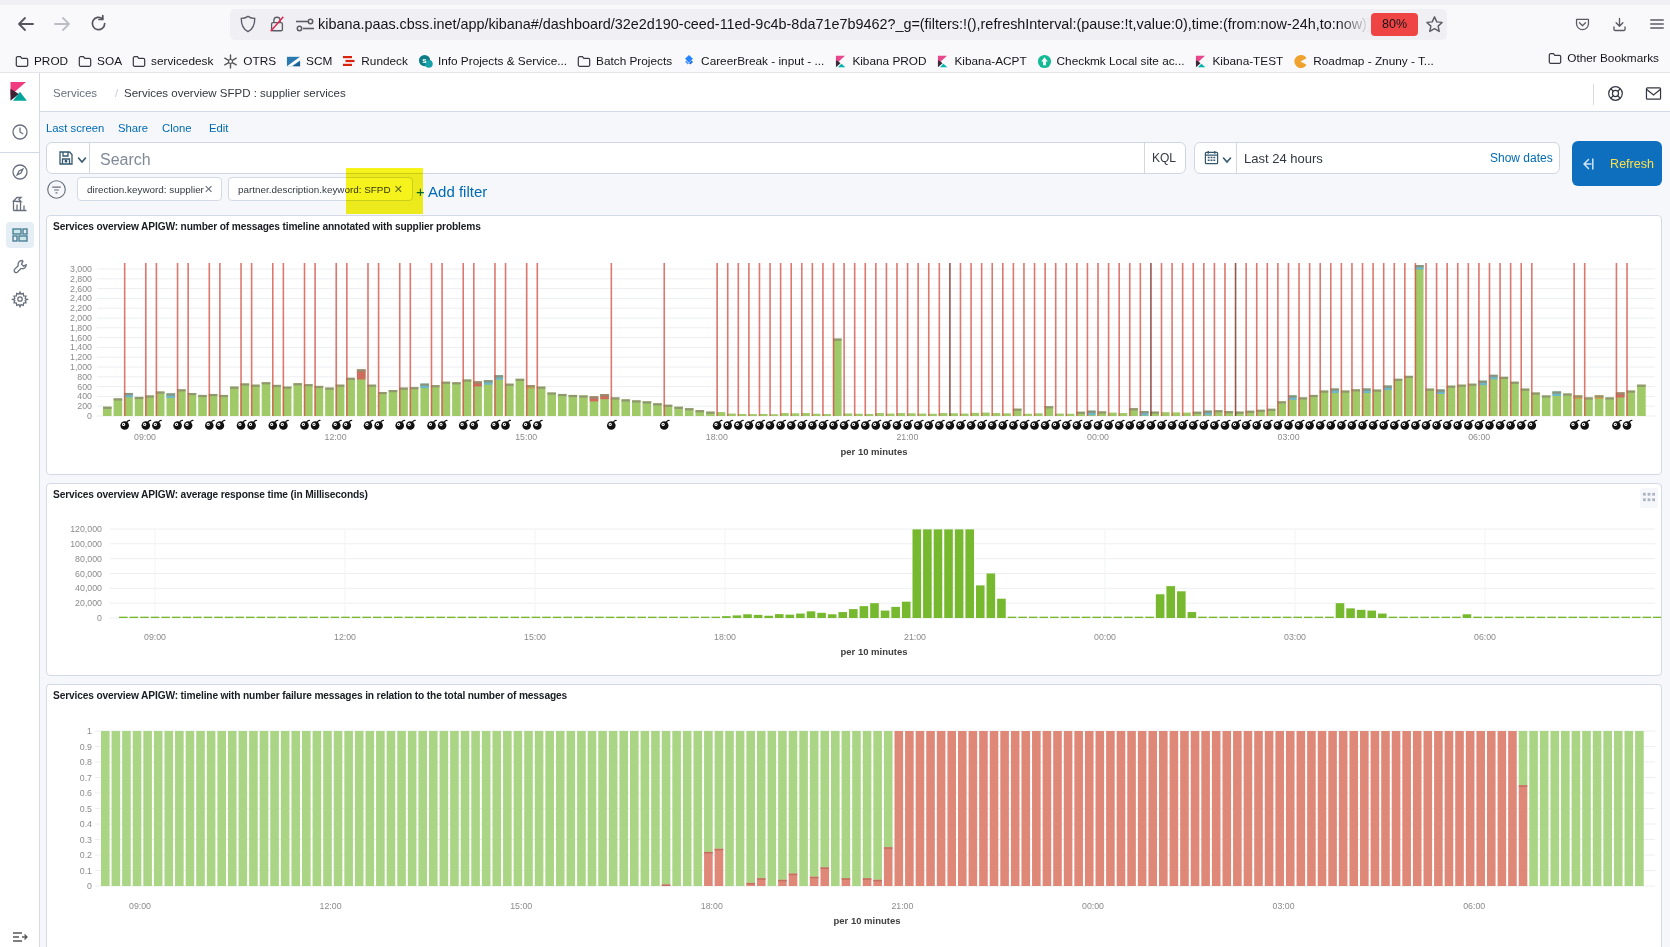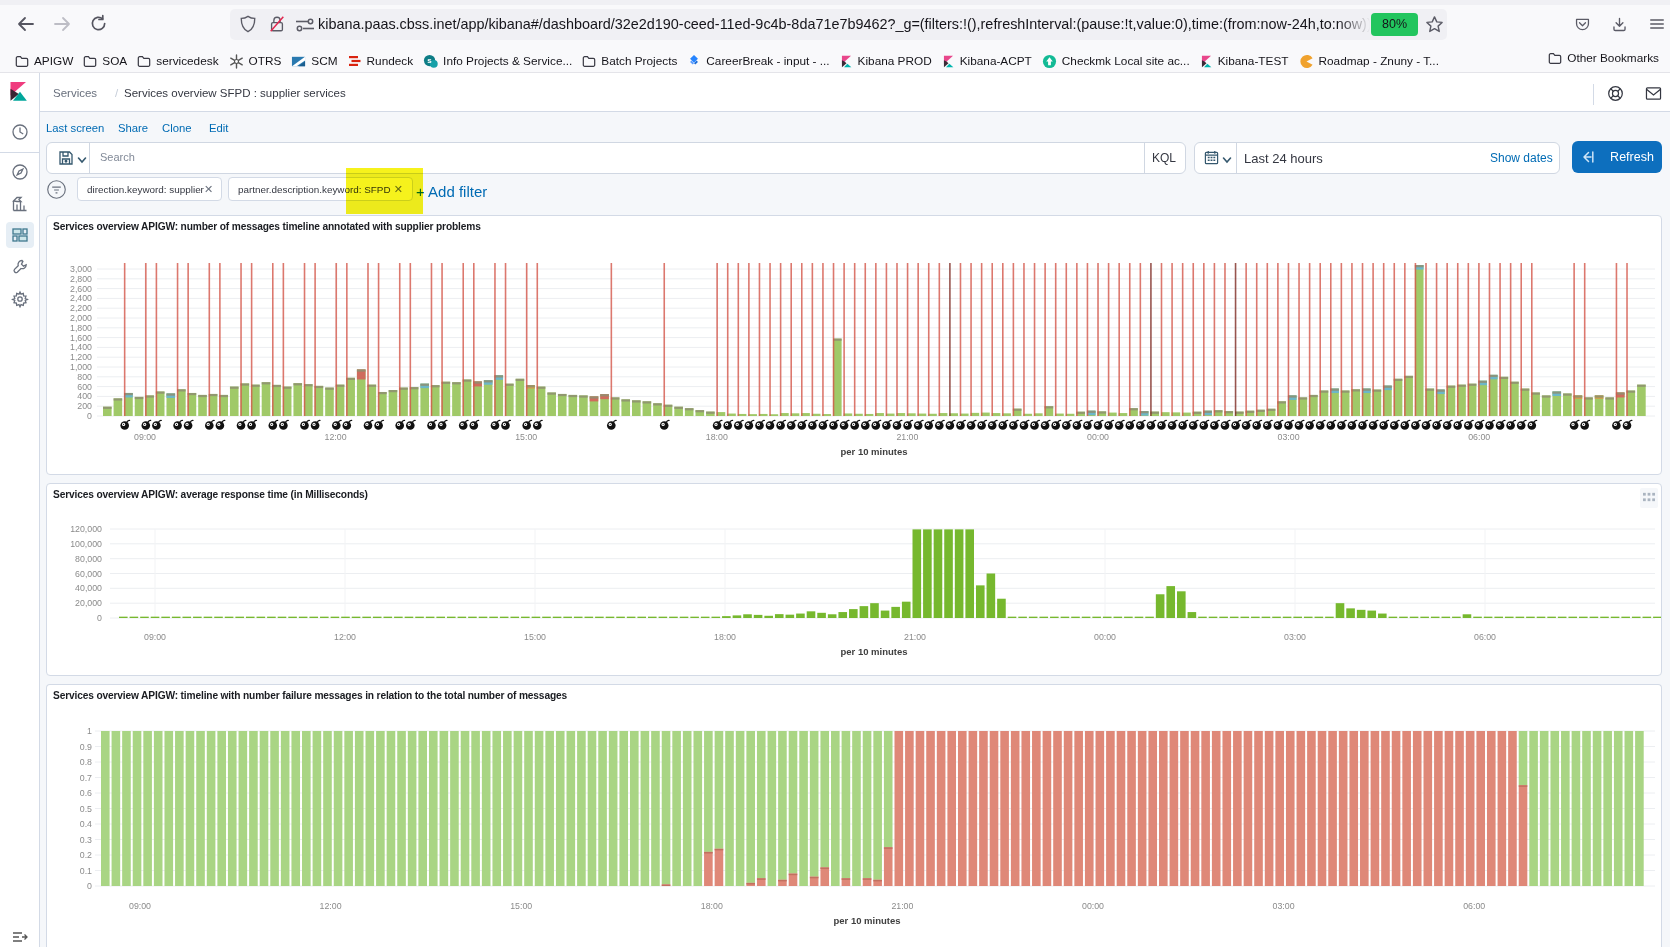--- a/index.html
+++ b/index.html
@@ -5,35 +5,35 @@
 body { background:#f5f7fa; position:relative; }
 .abs { position:absolute; }
 
 #topstrip { left:0; top:0; width:1670px; height:5px; background:#f0f0f4; }
 #navbar { left:0; top:5px; width:1670px; height:43px; background:#f9f9fb; }
 #bmbar { left:0; top:48px; width:1670px; height:25px; background:#f9f9fb; border-bottom:1px solid #e4e4e9; }
 #urlbar { left:230px; top:9px; width:1217px; height:31px; background:#f0f0f4; border-radius:5px; }
 .navic { position:absolute; top:14px; }
 #urltext { position:absolute; left:318px; top:16px; font-size:14.4px; color:#15141a; white-space:nowrap; width:1052px; overflow:hidden;
   -webkit-mask-image:linear-gradient(to right,#000 97%,transparent 100%); }
-#zoompill { position:absolute; left:1371px; top:13px; width:47px; height:23px; background:#22c55e; border-radius:4px; font-size:12.5px;
+#zoompill { position:absolute; left:1371px; top:13px; width:47px; height:23px; background:#ef4444; border-radius:4px; font-size:12.5px;
   color:#15141a; text-align:center; line-height:23px; }
 .bmk { display:inline-flex; align-items:center; gap:5px; margin-right:10px; font-size:11.8px; color:#15141a; white-space:nowrap; }
 .bmk svg { flex:none; }
 #bmleft { position:absolute; left:15px; top:51px; display:flex; align-items:center; height:20px; }
 #bmright { position:absolute; right:11px; top:51px; display:flex; align-items:flex-start; height:20px; }
 
 #kheader { left:0; top:73px; width:1670px; height:39px; background:#fff; border-bottom:1px solid #d3dae6; }
 #ksidebar { left:0; top:73px; width:40px; height:874px; background:#fff; border-right:1px solid #d3dae6; }
 .sideic { position:absolute; left:11px; }
 #kcontent { left:41px; top:113px; width:1629px; height:834px; background:#f5f7fa; }
 .toplink { position:absolute; top:122px; font-size:11.3px; color:#006bb4; }
 #searchwrap { position:absolute; left:46px; top:142px; width:1140px; height:32px; background:#fff; border:1px solid #d0d7e2; border-radius:6px; }
 #datepick { position:absolute; left:1194px; top:142px; width:366px; height:32px; background:#fff; border:1px solid #d0d7e2; border-radius:6px; }
-#refreshbtn { position:absolute; left:1572px; top:141px; width:90px; height:32px; background:#0d6fbe; border-radius:6px; color:#ffffff;
+#refreshbtn { position:absolute; left:1572px; top:141px; width:90px; height:45px; background:#0d6fbe; border-radius:6px; color:#fde047;
   font-size:12.5px; display:flex; align-items:center; justify-content:center; gap:14px; }
 .pill { position:absolute; top:177px; height:24px; background:#fff; border:1px solid #d3dae6; border-radius:4px; font-size:9.9px;
   color:#343741; display:flex; align-items:center; padding:0 9px; gap:0; white-space:nowrap; }
 .pillx { color:#69707d; font-size:11px; }
 .panel { position:absolute; left:46px; width:1616px; background:#fff; border:1px solid #d3dae6; border-radius:4px; }
 .ptitle { position:absolute; left:6px; top:5px; font-size:10.2px; font-weight:bold; color:#1a1c21; letter-spacing:-0.15px; }
 #hl { position:absolute; left:346px; top:168px; width:77px; height:46px; background:#f6f21c; mix-blend-mode:multiply; z-index:50; }
 </style></head>
 <body>
 <div class="abs" id="topstrip"></div>
@@ -78,21 +78,21 @@
       <path d="M3.5 13 v2.5 a1.5 1.5 0 0 0 1.5 1.5 h10 a1.5 1.5 0 0 0 1.5 -1.5 V13" stroke="#5b5b66" stroke-width="1.6" fill="none" stroke-linecap="round"></path>
     </svg></span>
 <span class="navic" style="left:1649px;top:16px"><svg width="16" height="16" viewBox="0 0 18 18">
       <path d="M2 4.5 h14 M2 9 h14 M2 13.5 h14" stroke="#5b5b66" stroke-width="1.7" stroke-linecap="round"></path>
     </svg></span>
 <div id="bmleft">
     <span class="bmk">
       <svg width="14" height="13" viewBox="0 0 16 14">
         <path d="M1.5 3 a1.5 1.5 0 0 1 1.5 -1.5 h3.2 l1.6 2 h5.2 a1.5 1.5 0 0 1 1.5 1.5 v6 a1.5 1.5 0 0 1 -1.5 1.5 h-10 a1.5 1.5 0 0 1 -1.5 -1.5 Z" fill="none" stroke="#3a3a44" stroke-width="1.4"></path>
       </svg>
-      <span>APIGW</span>
+      <span>PROD</span>
     </span>
     <span class="bmk">
       <svg width="14" height="13" viewBox="0 0 16 14">
         <path d="M1.5 3 a1.5 1.5 0 0 1 1.5 -1.5 h3.2 l1.6 2 h5.2 a1.5 1.5 0 0 1 1.5 1.5 v6 a1.5 1.5 0 0 1 -1.5 1.5 h-10 a1.5 1.5 0 0 1 -1.5 -1.5 Z" fill="none" stroke="#3a3a44" stroke-width="1.4"></path>
       </svg>
       <span>SOA</span>
     </span>
     <span class="bmk">
       <svg width="14" height="13" viewBox="0 0 16 14">
         <path d="M1.5 3 a1.5 1.5 0 0 1 1.5 -1.5 h3.2 l1.6 2 h5.2 a1.5 1.5 0 0 1 1.5 1.5 v6 a1.5 1.5 0 0 1 -1.5 1.5 h-10 a1.5 1.5 0 0 1 -1.5 -1.5 Z" fill="none" stroke="#3a3a44" stroke-width="1.4"></path>
@@ -258,21 +258,21 @@
 <span class="abs" style="left:58px;top:150px"><svg width="16" height="16" viewBox="0 0 16 16" fill="none" stroke="#35586e" stroke-width="1.3">
       <path d="M2 2 h9.5 L14 4.5 V14 H2 Z"></path>
       <path d="M5 2 v4 h5 v-4"></path>
       <path d="M4.5 14 v-5 h7 v5"></path>
       <circle cx="8" cy="11.2" r="0.8" fill="#35586e"></circle>
     </svg></span>
 <span class="abs" style="left:76px;top:152px"><svg width="12" height="12" viewBox="0 0 12 12" fill="none" stroke="#35586e" stroke-width="1.6" stroke-linecap="round">
       <path d="M2.5 4 L6 8 L9.5 4"></path>
     </svg></span>
 <div class="abs" style="left:89px;top:143px;width:1px;height:30px;background:#d0d7e2"></div>
-<span class="abs" style="left:100px;top:151px;font-size:11px;color:#828a98">Search</span>
+<span class="abs" style="left:100px;top:151px;font-size:16px;color:#828a98">Search</span>
 <div class="abs" style="left:1144px;top:143px;width:1px;height:30px;background:#d0d7e2"></div>
 <span class="abs" style="left:1152px;top:151px;font-size:12px;color:#343741">KQL</span>
 <div id="datepick"></div>
 <span class="abs" style="left:1204px;top:150px"><svg width="15" height="15" viewBox="0 0 16 16" fill="none" stroke="#35586e" stroke-width="1.3">
       <rect x="1.5" y="2.5" width="13" height="12" rx="1"></rect>
       <path d="M1.5 5.5 h13 M4.5 1 v3 M11.5 1 v3"></path>
       <path d="M4 8 h2 M7 8 h2 M10 8 h2 M4 11 h2 M7 11 h2 M10 11 h2" stroke-width="1.5"></path>
     </svg></span>
 <span class="abs" style="left:1221px;top:152px"><svg width="12" height="12" viewBox="0 0 12 12" fill="none" stroke="#35586e" stroke-width="1.6" stroke-linecap="round">
       <path d="M2.5 4 L6 8 L9.5 4"></path>

